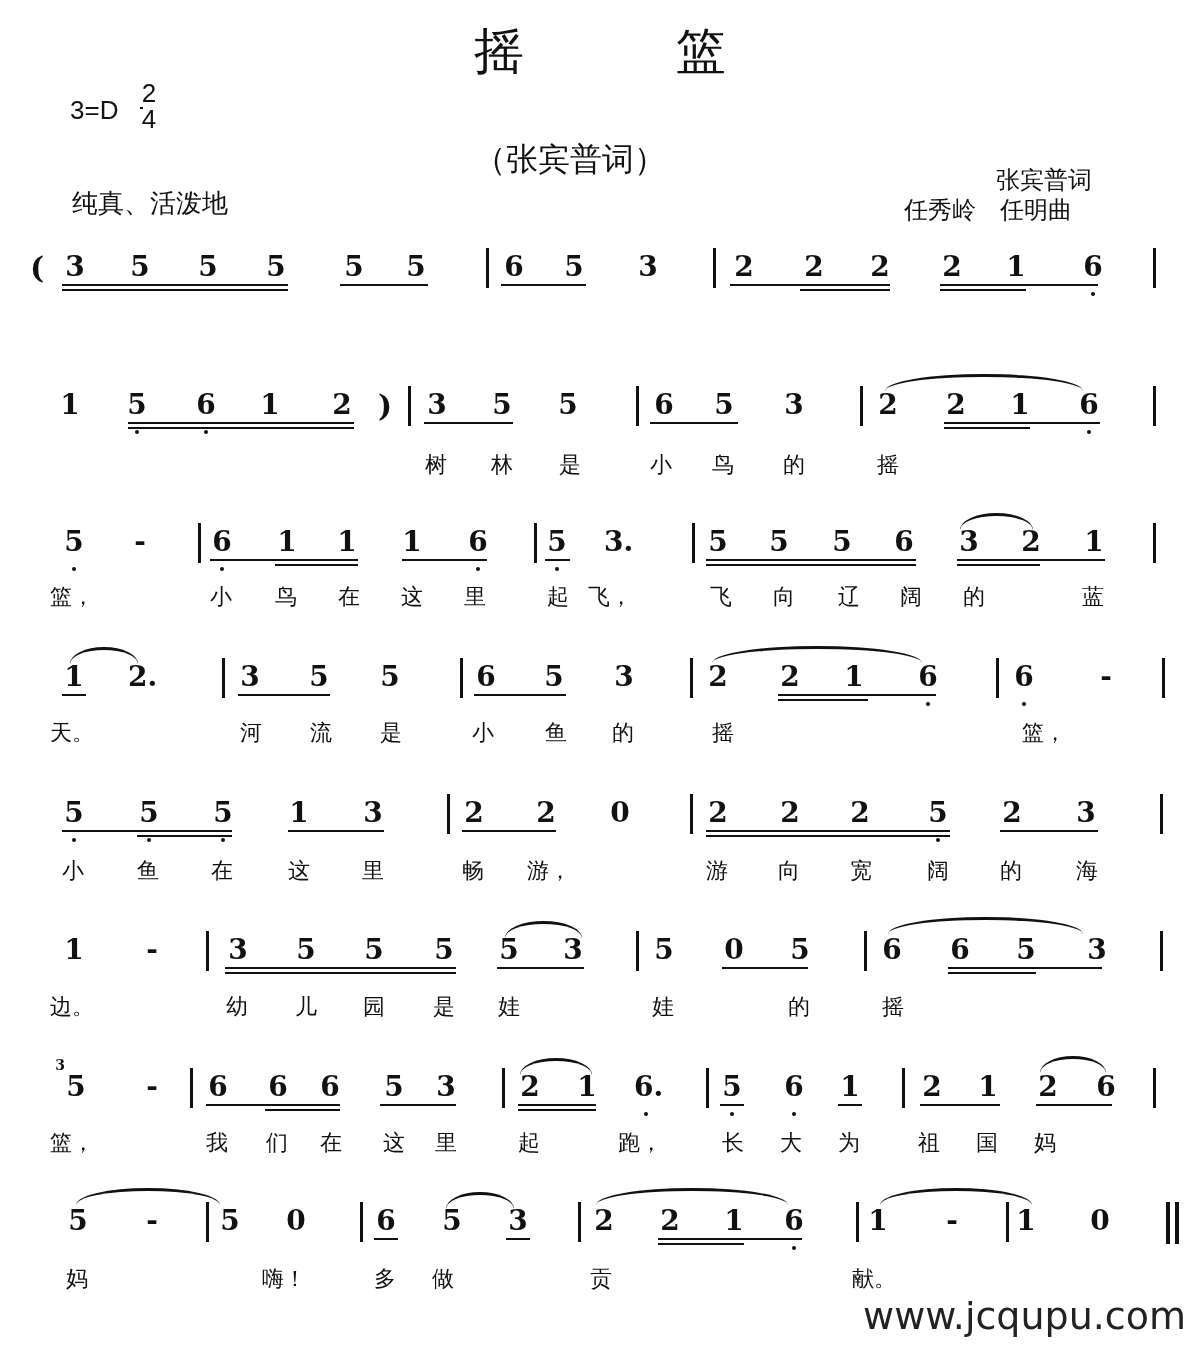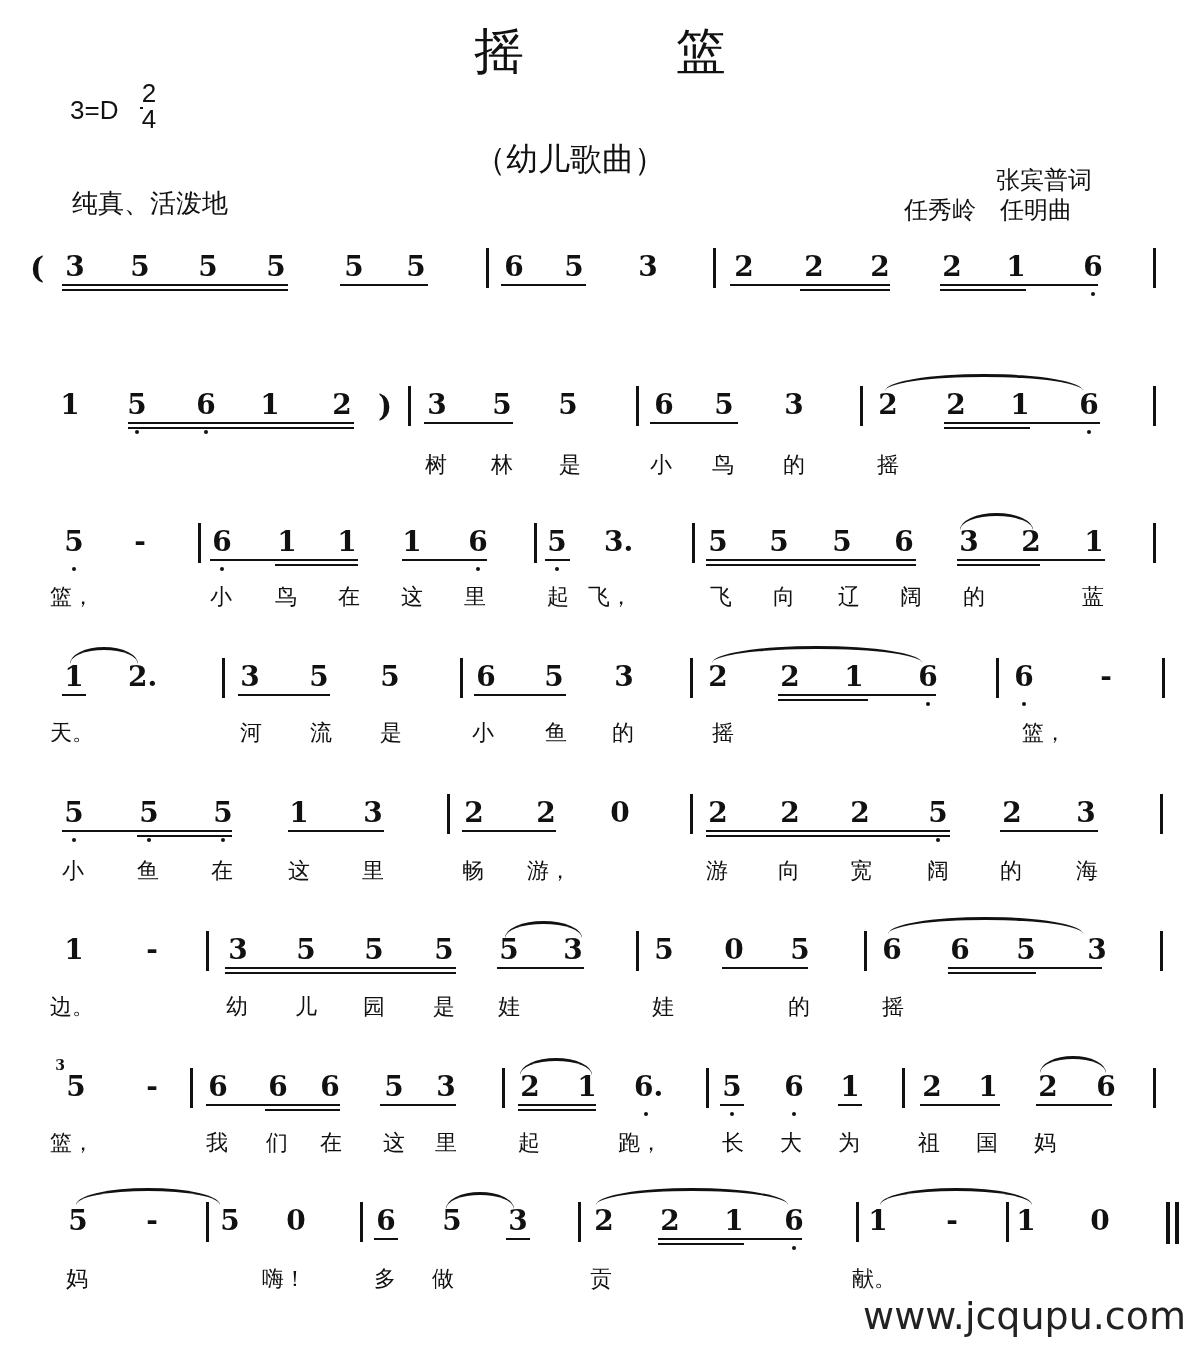--- a/index.html
+++ b/index.html
@@ -26,21 +26,21 @@
 </head>
 <body>
 
 <div class="abs title">摇 篮</div>
 <div class="abs key">3=D</div>
 <div class="abs timesig">
   <span>2</span>
   <span class="bar"></span>
   <span>4</span>
 </div>
-<div class="abs subtitle">（幼儿歌曲）</div>
+<div class="abs subtitle">（张宾普词）</div>
 <div class="abs tempo">纯真、活泼地</div>
 <div class="abs credits">
   <div>张宾普词</div>
   <div>任秀岭　任明曲</div>
 </div>
 
 <div id="score">
     <div class="paren" style="left: 30px; top: 250px;">(</div>
     <div class="note" style="left: 63px; top: 252px;">3</div>
     <div class="note" style="left: 128px; top: 252px;">5</div>

